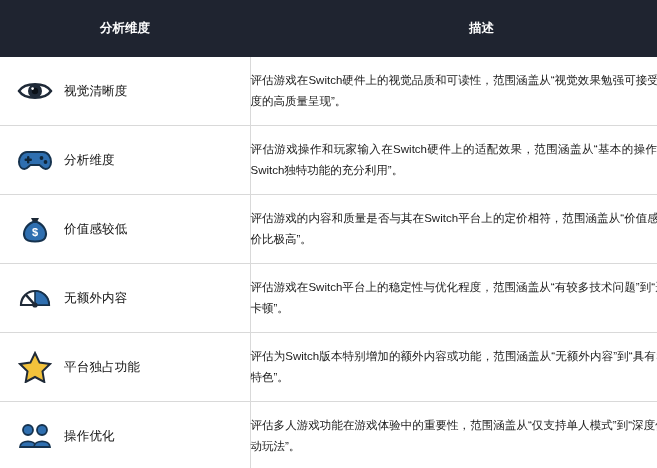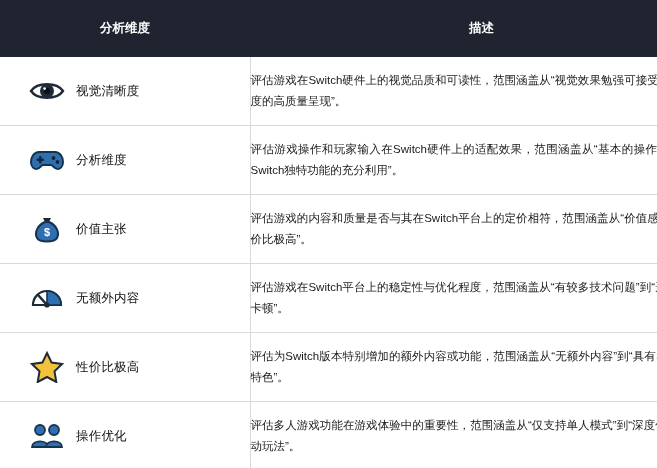--- a/index.html
+++ b/index.html
@@ -35,21 +35,21 @@
     vertical-align: middle;
     padding: 0;
   }
   .cell-dim {
     width: 222px;
     border-right: 1px solid #d9d9d9;
   }
   .dim-inner {
     display: flex;
     align-items: center;
-    padding: 14px 24px;
+    padding: 14px 12px;
     min-height: 60px;
     box-sizing: border-box;
   }
   .icon-box {
     width: 46px;
     min-width: 46px;
     height: 40px;
     display: flex;
     align-items: center;
     justify-content: center;
@@ -123,21 +123,21 @@
     <tr>
       <td class="cell-dim">
         <div class="dim-inner">
           <span class="icon-box">
             <svg width="36" height="30" viewBox="0 0 36 30">
               <path d="M14 4 L22 4 L20 8 L16 8 Z" fill="#1b2836"></path>
               <path d="M16 8 C9 11, 5 18, 8 24 C10.5 28.5, 25.5 28.5, 28 24 C31 18, 27 11, 20 8 Z" fill="#2f6fb0" stroke="#15324e" stroke-width="2"></path>
               <text x="18" y="22" font-family="'Liberation Sans', sans-serif" font-size="11" font-weight="bold" fill="#ffffff" text-anchor="middle">$</text>
             </svg>
           </span>
-          <span class="dim-label">价值主张</span>
+          <span class="dim-label">价值感较低</span>
         </div>
       </td>
       <td class="cell-desc">
         <div class="desc-text">评估游戏的内容和质量是否与其在Switch平台上的定价相符，范围涵盖从“价值感较低”到“性价比极高”。</div>
       </td>
     </tr>
     <tr>
       <td class="cell-dim">
         <div class="dim-inner">
           <span class="icon-box">
@@ -156,21 +156,21 @@
       </td>
     </tr>
     <tr>
       <td class="cell-dim">
         <div class="dim-inner">
           <span class="icon-box">
             <svg width="34" height="32" viewBox="0 0 34 32">
               <path d="M17 2 L21.6 11.6 L32 13 L24.5 20.4 L26.3 31 L17 26 L7.7 31 L9.5 20.4 L2 13 L12.4 11.6 Z" fill="#f2c23b" stroke="#1f2a38" stroke-width="2"></path>
             </svg>
           </span>
-          <span class="dim-label">性价比极高</span>
+          <span class="dim-label">平台独占功能</span>
         </div>
       </td>
       <td class="cell-desc">
         <div class="desc-text">评估为Switch版本特别增加的额外内容或功能，范围涵盖从“无额外内容”到“具有Switch独占特色”。</div>
       </td>
     </tr>
     <tr>
       <td class="cell-dim">
         <div class="dim-inner">
           <span class="icon-box">

